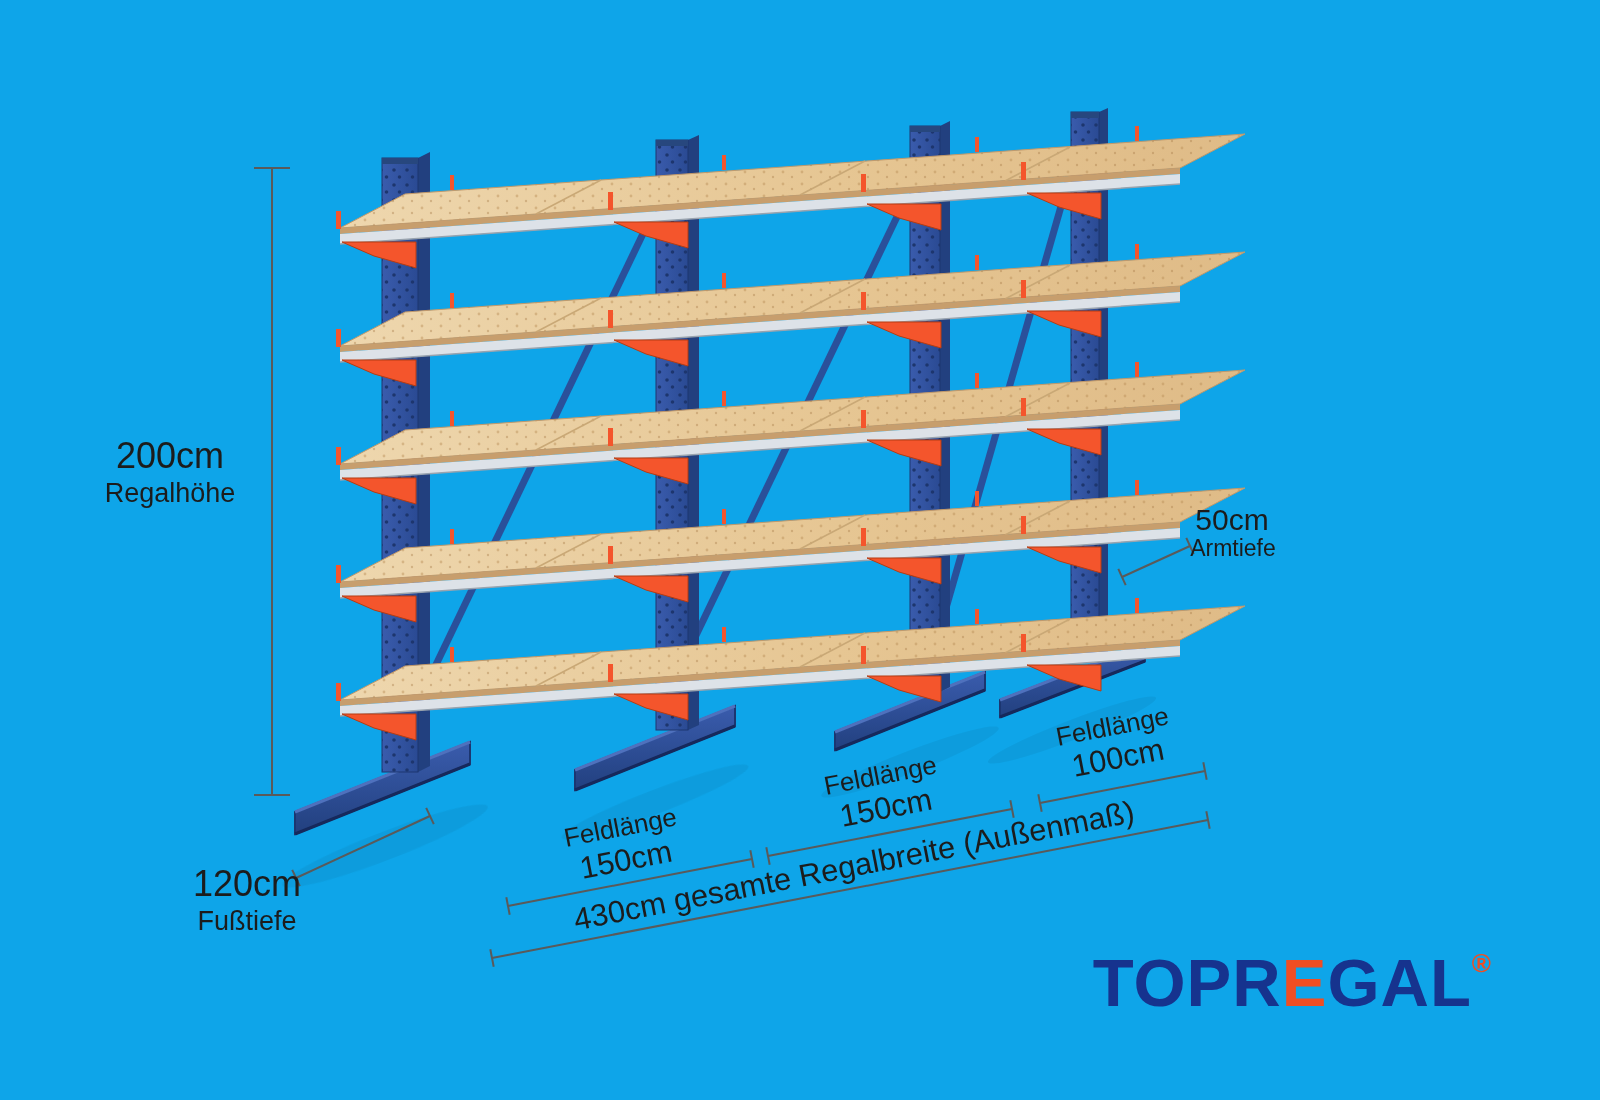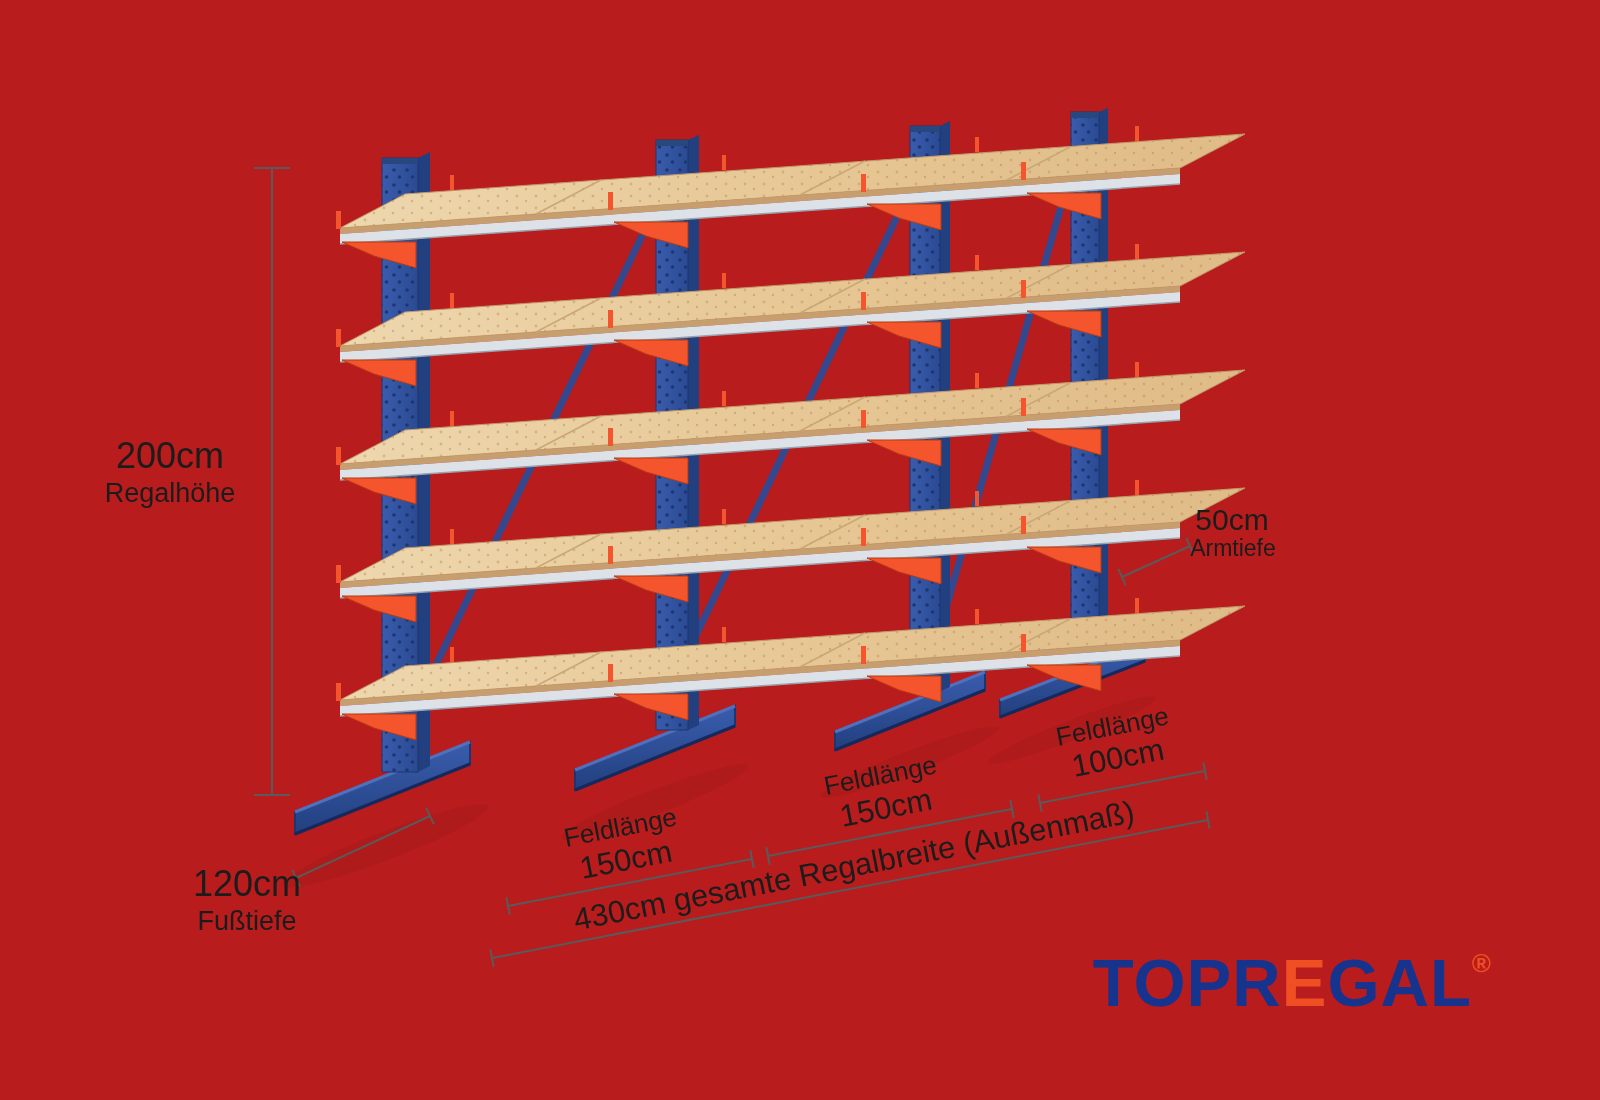--- a/index.html
+++ b/index.html
@@ -1,19 +1,19 @@
 <!DOCTYPE html>
 <html><head>
 <meta charset="utf-8">
 <style>
   html,body{margin:0;padding:0;background:#ffffff;}
   .stage{
     position:relative;
     width:1600px;height:1100px;
-    background:#b91c1c;
+    background:#0ea5e9;
     overflow:hidden;
     font-family:"Liberation Sans", sans-serif;
   }
   svg{display:block;}
   .dim-line{stroke:#5a5a5a;stroke-width:2;fill:none;}
   .dim-tick{stroke:#5a5a5a;stroke-width:2;}
   .dim-text{fill:#1c1c1c;font-family:"Liberation Sans", sans-serif;}
   .logo-text{font-family:"Liberation Sans", sans-serif;font-weight:bold;letter-spacing:1px;}
 </style>
 </head>

